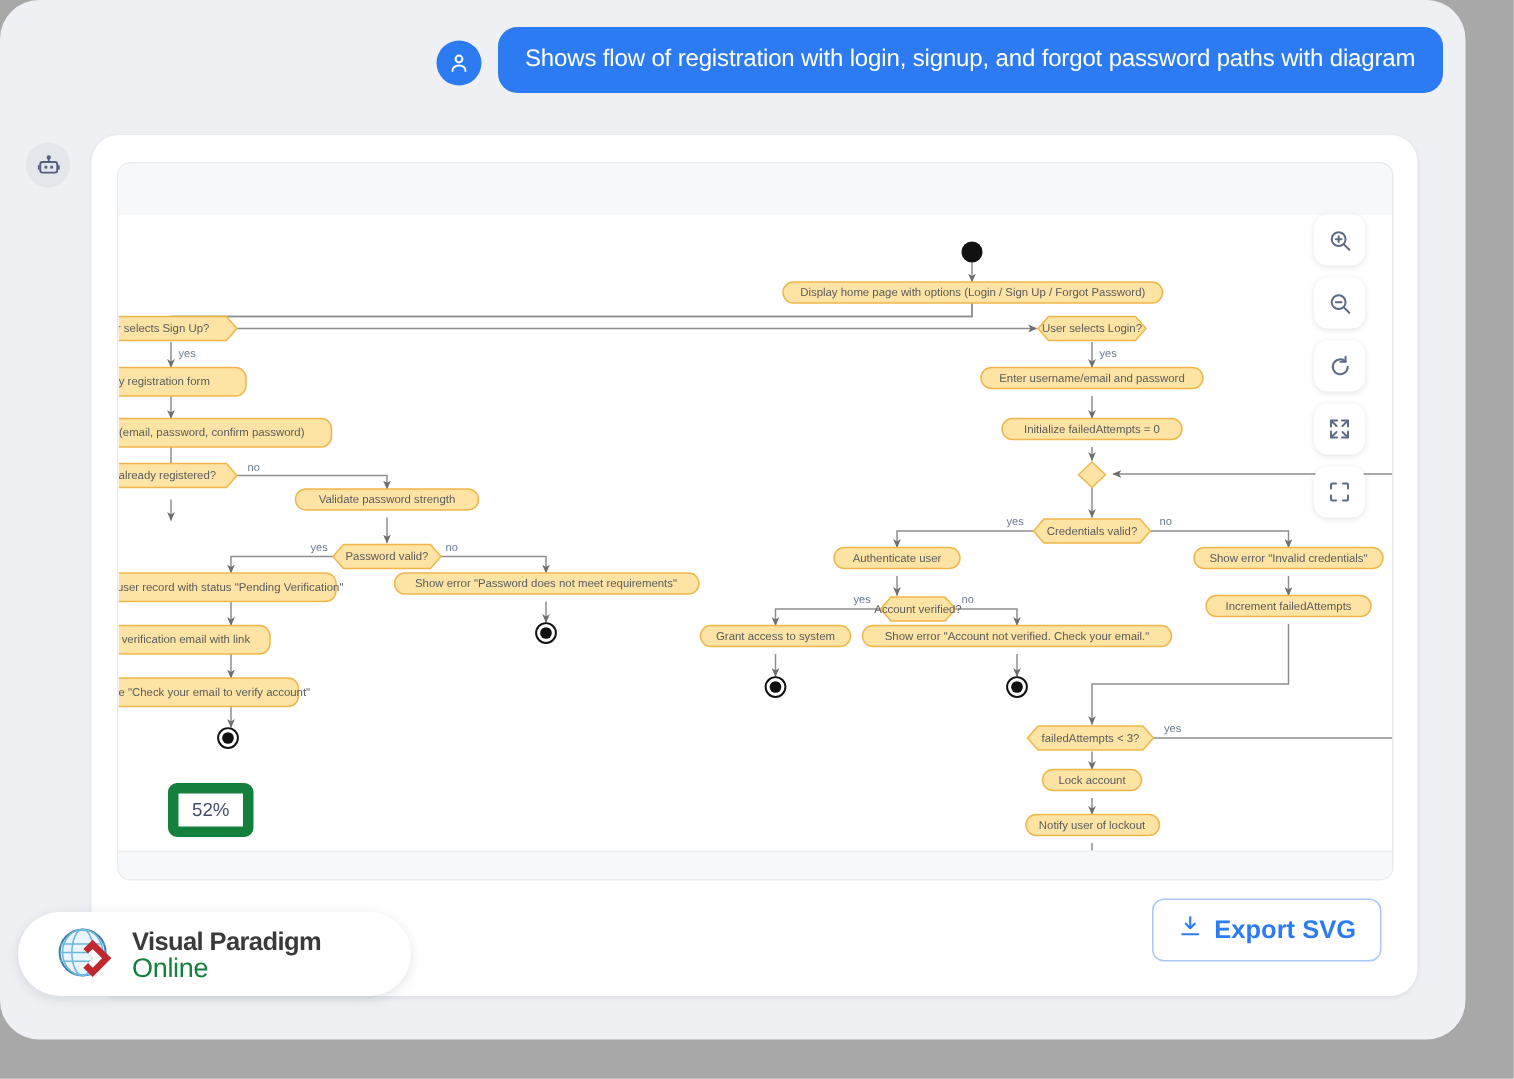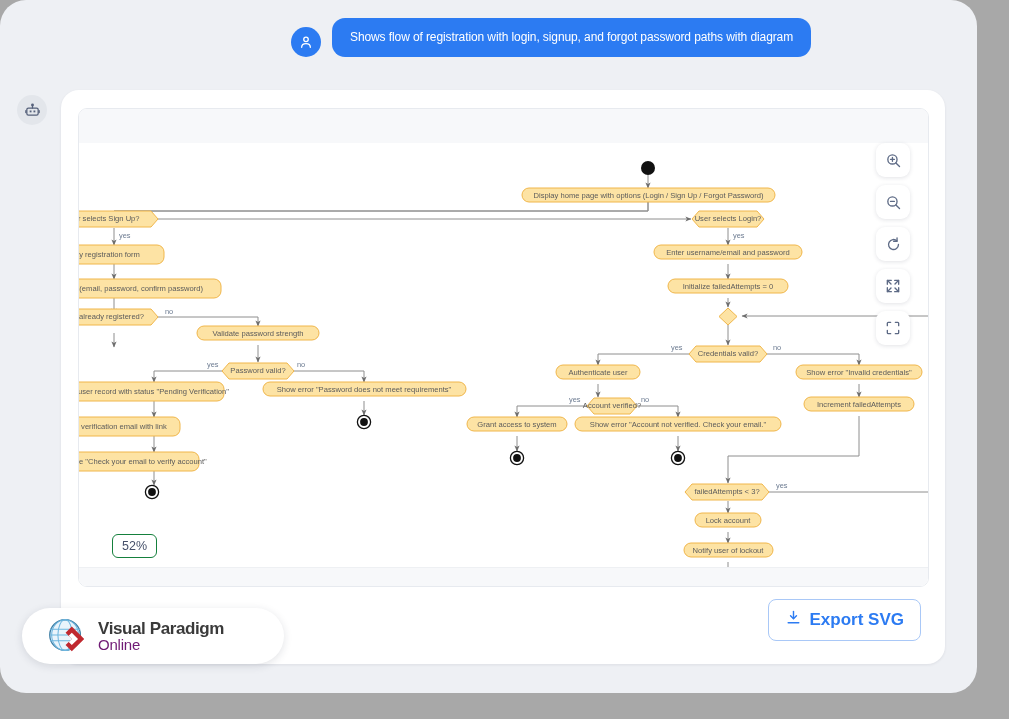--- a/index.html
+++ b/index.html
@@ -28,21 +28,21 @@
     background: #2c7bf2;
     display: flex; align-items: center; justify-content: center;
     flex: 0 0 auto;
     margin-top: 9px;
   }
   .bubble {
     background: #2c7bf2;
     color: #fff;
     border-radius: 13px;
     padding: 12px 18px;
-    font-size: 12px;
+    font-size: 16px;
     line-height: 1.25;
     max-width: 640px;
     letter-spacing: -0.1px;
   }
   
   .avatar-bot {
     position: absolute; left: 17px; top: 95px;
     width: 30px; height: 30px; border-radius: 50%;
     background: #e3e6eb;
     display: flex; align-items: center; justify-content: center;
@@ -107,55 +107,55 @@
     width: 34px; height: 34px;
     background: #fff;
     border-radius: 9px;
     box-shadow: 0 1px 4px rgba(30,40,60,.13);
     display: flex; align-items: center; justify-content: center;
     cursor: pointer;
   }
   .zoom-badge {
     position: absolute; left: 33px; bottom: 28px;
     background: #fff;
-    border: 1px solid #15803d;
+    border: 7px solid #15803d;
     border-radius: 6px;
     padding: 4px 9px;
     font-size: 12.5px;
     color: #46506a;
     z-index: 6;
   }
   
   .export-btn {
     position: absolute; right: 24px; bottom: 23px;
     display: flex; align-items: center; gap: 8px;
     border: 1px solid #a9c8f7;
     border-radius: 8px;
     background: #fff;
     color: #2c7bf2;
     font-size: 17px; font-weight: bold;
     padding: 9px 16px;
     cursor: pointer;
   }
   
   .logo-pill {
-    position: absolute; left: 22px; top: 608px;
+    position: absolute; left: 12px; top: 608px;
     height: 56px; width: 240px;
     background: #fff;
     border-radius: 28px;
     box-shadow: 0 2px 8px rgba(30,40,60,.13);
     display: flex; align-items: center; gap: 8px;
     padding-left: 22px;
     z-index: 9;
   }
   .logo-txt { line-height: 1.0; }
   .logo-txt .l1 {
     font-size: 17px; font-weight: bold; color: #3a3a3a; letter-spacing: -.4px;
   }
-  .logo-txt .l2 { font-size: 15px; color: #701a75; letter-spacing: -.2px; }
+  .logo-txt .l2 { font-size: 18px; color: #15803d; letter-spacing: -.2px; }
 </style>
 </head>
 <body>
 
 <div id="app">
 
   <div class="msg-row">
     <div class="avatar-user">
       <svg width="16" height="16" viewBox="0 0 24 24" fill="none" stroke="#ffffff" stroke-width="2" stroke-linecap="round" stroke-linejoin="round">
         <circle cx="12" cy="8" r="3.4"></circle>

